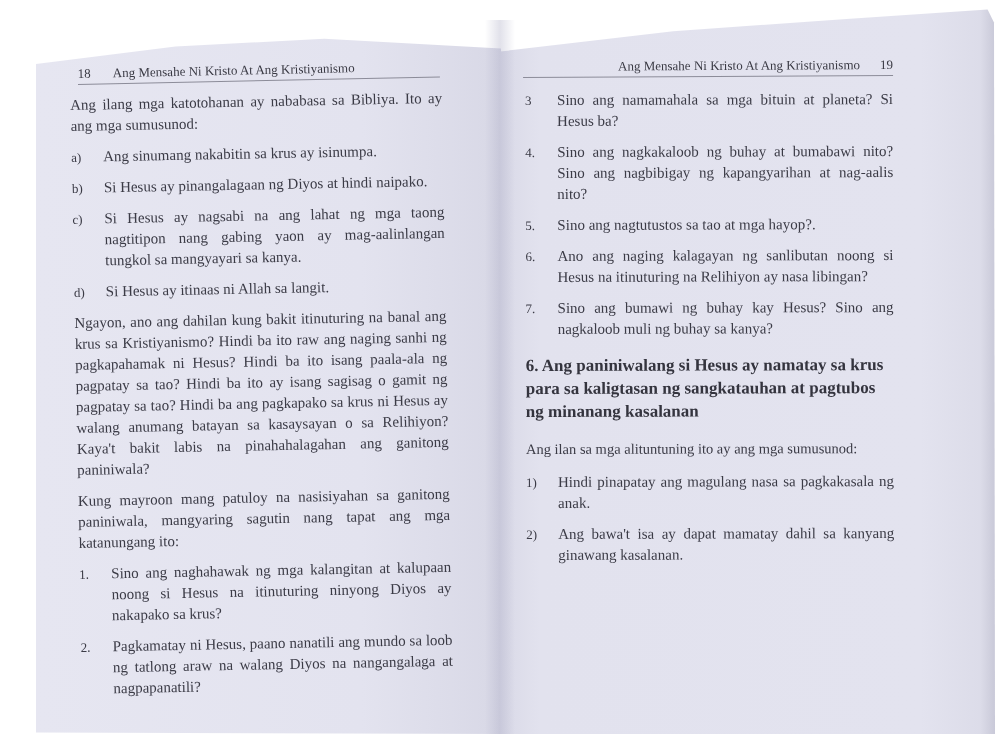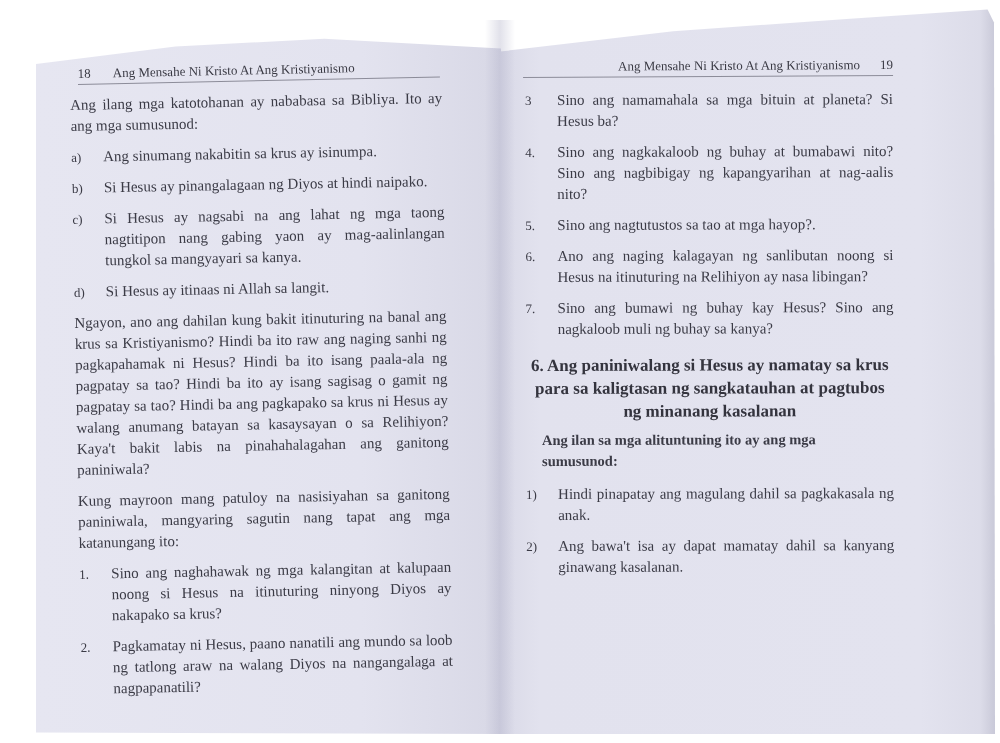--- a/index.html
+++ b/index.html
@@ -105,27 +105,26 @@
       font-size: 13px;
     }
     .item .text {
       flex: 1;
       text-align: justify;
     }
     .section-heading {
       font-weight: bold;
       font-size: 17px;
       line-height: 23px;
-      text-align: center;
-      margin: 14px 0 7px 0;
+      margin: 14px 0 16px 0;
       color: #34343e;
     }
     .bold-lead {
-      font-weight: bold;
-      margin: 4px 0 12px 16px;
+      font-weight: normal;
+      margin: 4px 0 12px 0;
       font-size: 14.5px;
     }
   </style>
 </head>
 <body>
 
 <div class="stage">
 
   <div class="page page-left"></div>
 
@@ -198,21 +197,21 @@
     </div>
 
 
     <div class="section-heading">6. Ang paniniwalang si Hesus ay namatay sa krus para sa kaligtasan ng sangkatauhan at pagtubos ng minanang kasalanan</div>
 
 
     <div class="bold-lead">Ang ilan sa mga alituntuning ito ay ang mga sumusunod:</div>
 
     <div class="item">
       <span class="marker">1)</span>
-      <span class="text">Hindi pinapatay ang magulang dahil sa pagkakasala ng anak.</span>
+      <span class="text">Hindi pinapatay ang magulang nasa sa pagkakasala ng anak.</span>
     </div>
     <div class="item">
       <span class="marker">2)</span>
       <span class="text">Ang bawa't isa ay dapat mamatay dahil sa kanyang ginawang kasalanan.</span>
     </div>
   </div>
 
 </div>
 
 </body></html>

